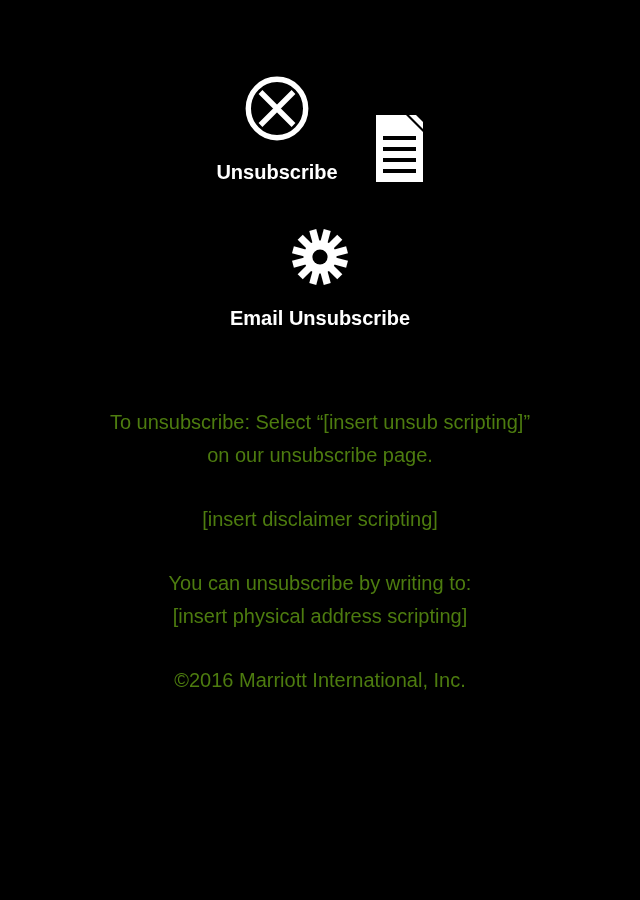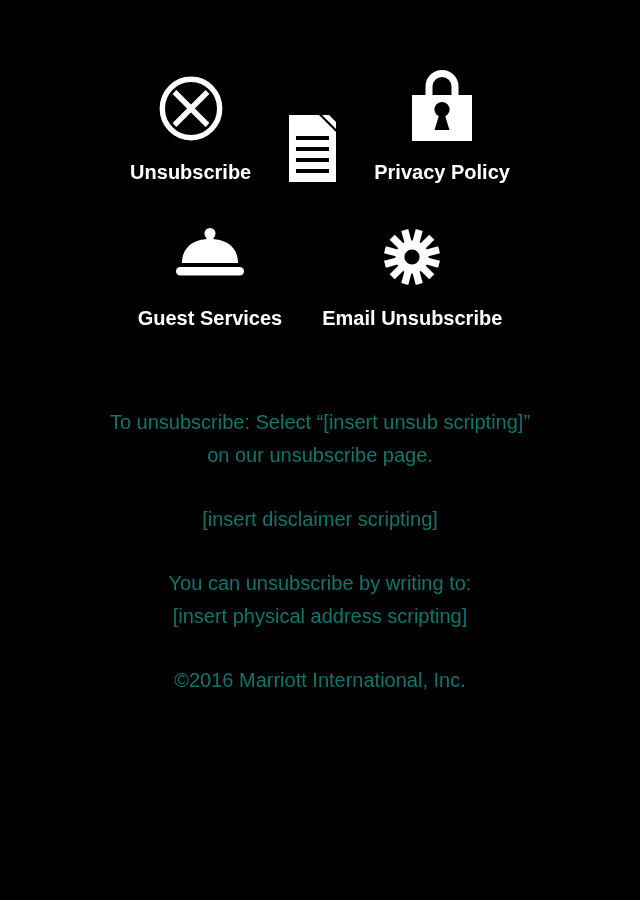--- a/index.html
+++ b/index.html
@@ -44,21 +44,21 @@
   }
   .row2 .nav-label { margin-top: 20px; }
   .text-block {
     margin-top: 78px;
   }
   .text-block p {
     margin: 0 0 31px 0;
     font-size: 20px;
     line-height: 33px;
     text-align: center;
-    color: #0f766e;
+    color: #4d7c0f;
     white-space: pre-line;
   }
   .text-block p:last-child { margin-bottom: 12px; }
   svg { display: block; }
 </style>
 </head>
 <body>
 
 <div class="screen">
 
@@ -80,47 +80,25 @@
           <path d="M1 0 H31 L48 17 V67 H1 Z" fill="#fff"></path>
           <path d="M34 0 L48 14 L48 7 L41 0 Z" fill="#fff"></path>
           <rect x="8" y="21" width="33" height="4" fill="#000"></rect>
           <rect x="8" y="32" width="33" height="4" fill="#000"></rect>
           <rect x="8" y="43" width="33" height="4" fill="#000"></rect>
           <rect x="8" y="54" width="33" height="4" fill="#000"></rect>
         </svg>
       </span>
     </a>
 
-    <a class="nav-item">
-      <span class="icon-cell">
-        <svg width="60" height="75" viewBox="0 0 60 75">
-          <path d="M17 32 V20.5 A13 13 0 0 1 43 20.5 V32" fill="none" stroke="#fff" stroke-width="7"></path>
-          <rect x="0" y="29" width="60" height="46" fill="#fff"></rect>
-          <circle cx="30" cy="43.5" r="7.6" fill="#000"></circle>
-          <path d="M27.5 48 L22.5 64 H37.5 L32.5 48 Z" fill="#000"></path>
-        </svg>
-      </span>
-      <span class="nav-label">Privacy Policy</span>
-    </a>
 
   </div>
 
   <div class="nav-row row2">
 
-    <a class="nav-item">
-      <span class="icon-cell">
-        <svg width="68" height="50" viewBox="0 0 68 50">
-          <circle cx="34" cy="5.5" r="5.5" fill="#fff"></circle>
-          <rect x="30.5" y="6" width="7" height="8" fill="#fff"></rect>
-          <path d="M6 35 C6 19.5 17 11 34 11 C51 11 62 19.5 62 35 Z" fill="#fff"></path>
-          <rect x="0" y="39" width="68" height="8.5" rx="4.25" fill="#fff"></rect>
-        </svg>
-      </span>
-      <span class="nav-label">Guest Services</span>
-    </a>
 
     <a class="nav-item">
       <span class="icon-cell">
         <svg width="56" height="58" viewBox="0 0 56 58">
           <g fill="#fff">
             <circle cx="28" cy="29" r="16.5"></circle>
             <rect x="24.4" y="1" width="7.2" height="15" transform="rotate(15 28 29)"></rect>
             <rect x="24.4" y="1" width="7.2" height="15" transform="rotate(45 28 29)"></rect>
             <rect x="24.4" y="1" width="7.2" height="15" transform="rotate(75 28 29)"></rect>
             <rect x="24.4" y="1" width="7.2" height="15" transform="rotate(105 28 29)"></rect>

